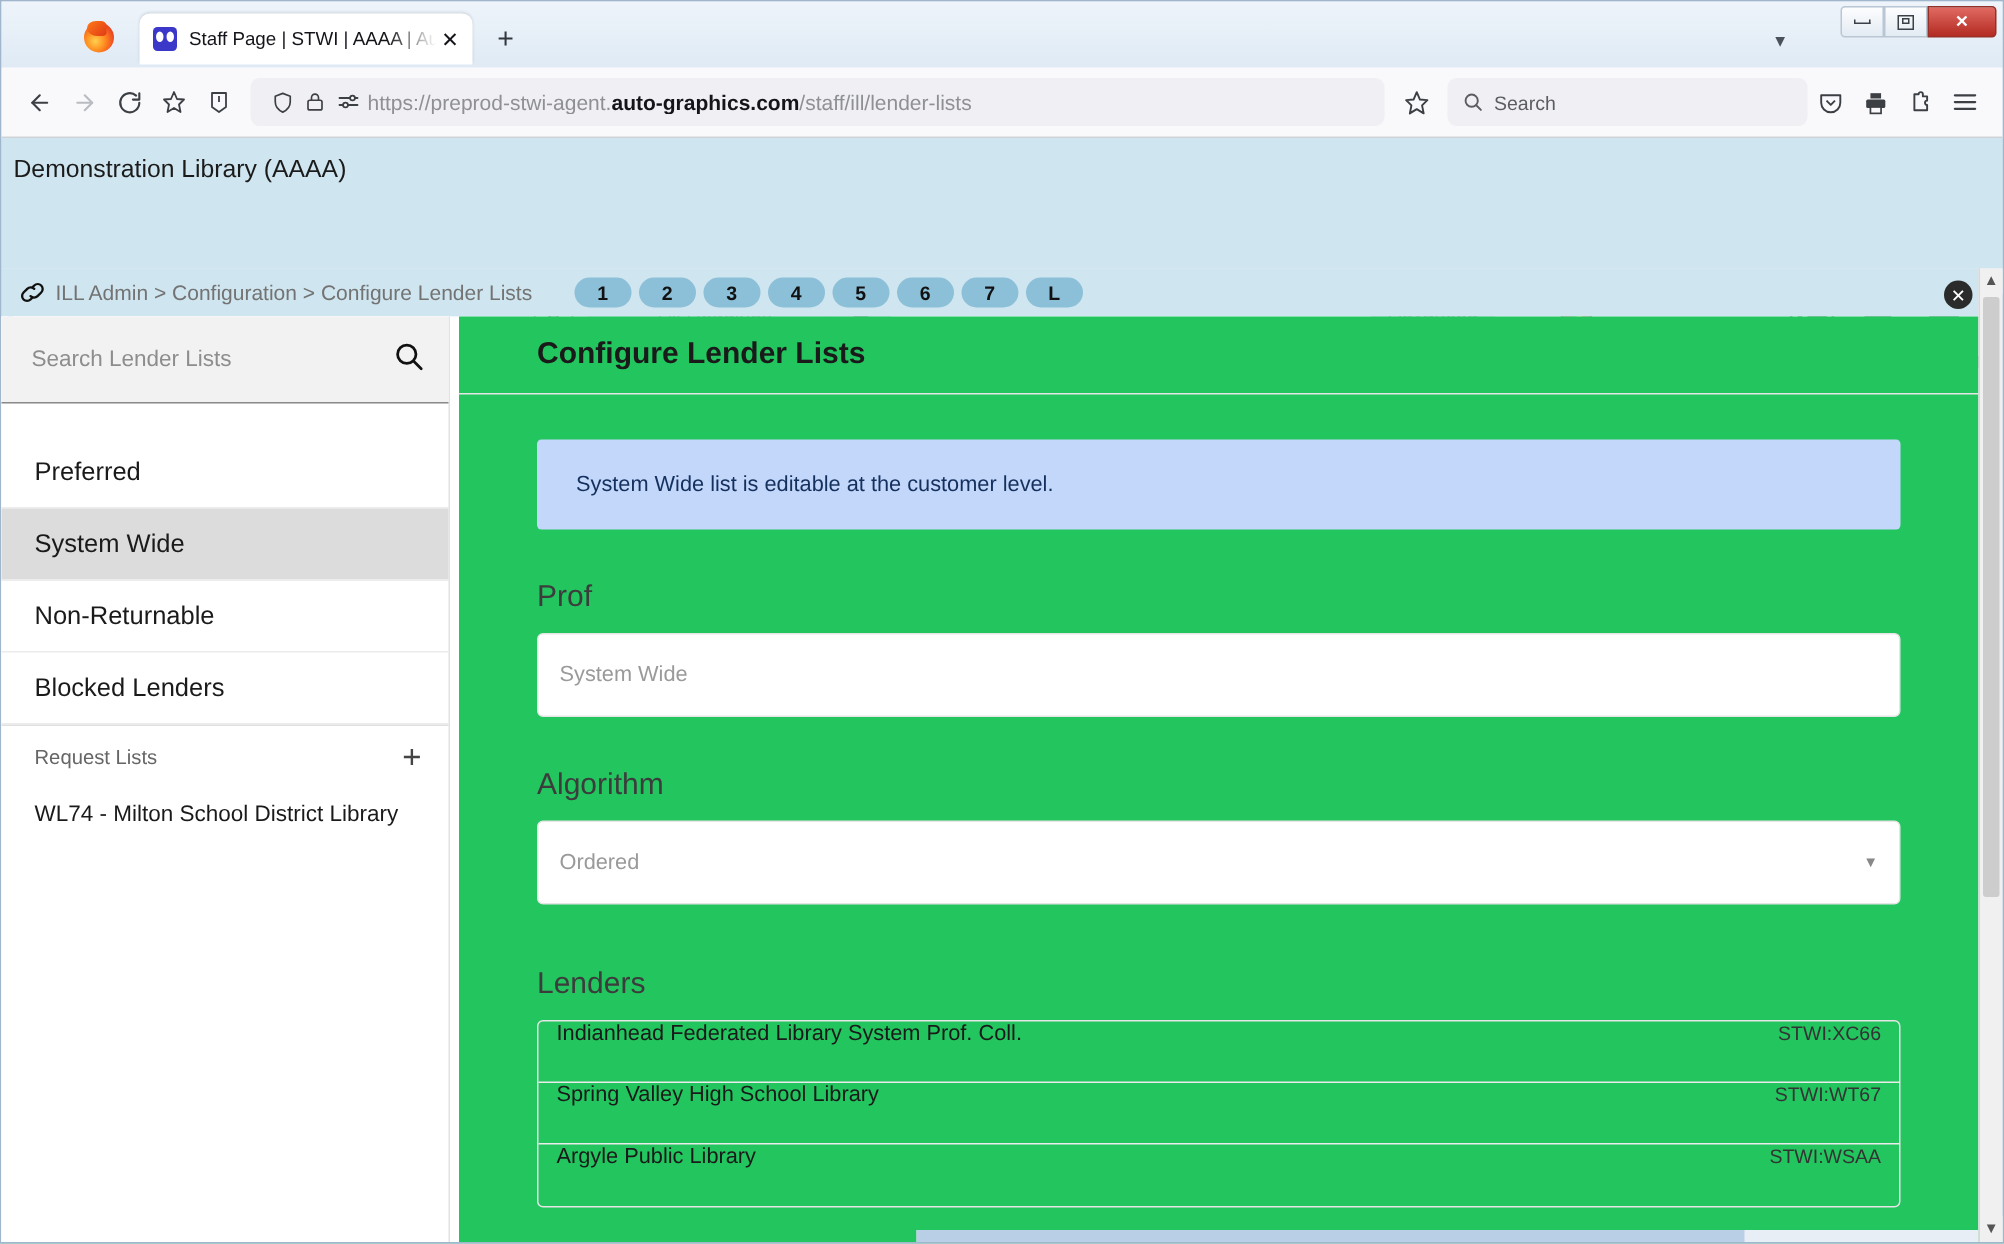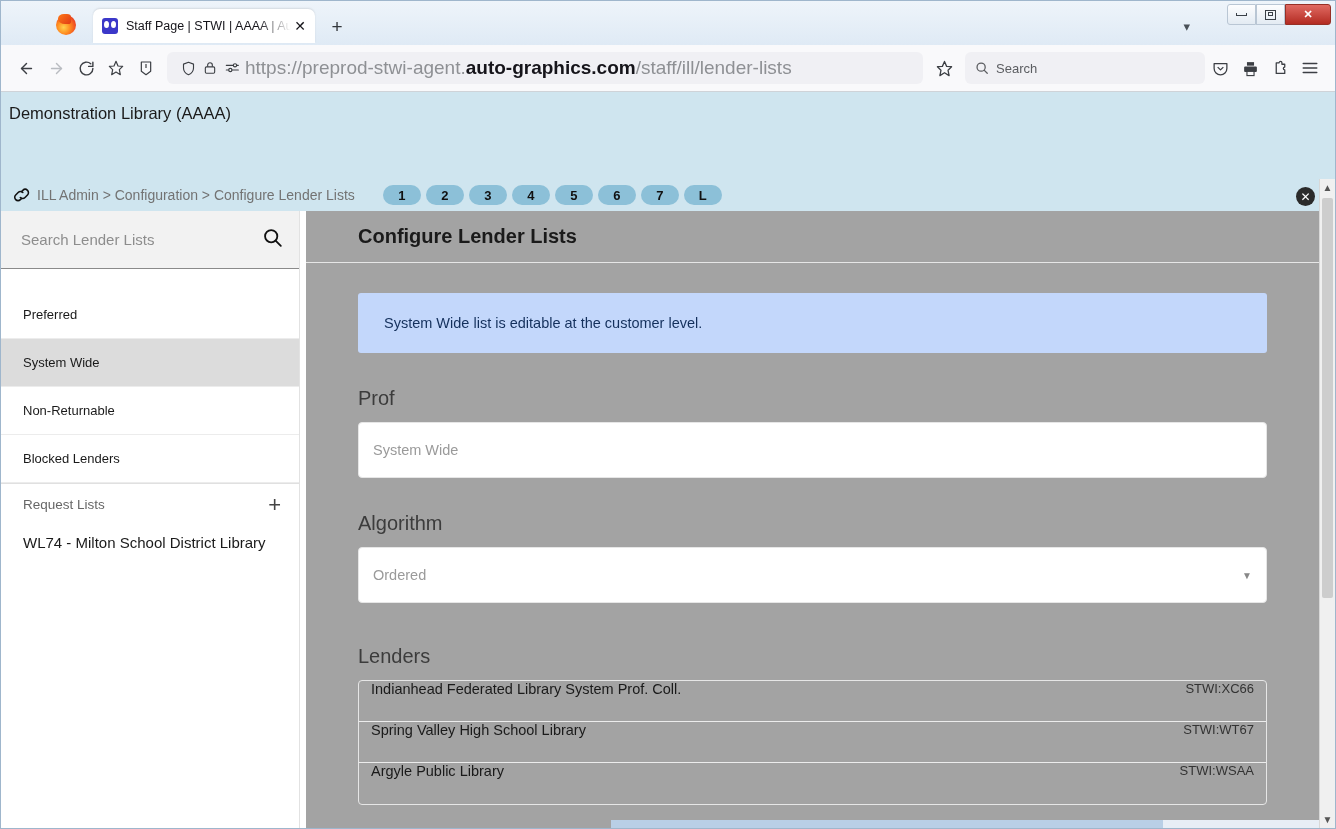--- a/index.html
+++ b/index.html
@@ -97,21 +97,21 @@
     width: 30px; height: 30px; flex: none;
     display: flex; align-items: center; justify-content: center;
     color: #3c3f44;
   }
   .nav-ico.dim { color: #b9bcc1; }
   .urlbar {
     flex: 1; height: 32px; margin: 0 6px; background: #f0f0f4;
     border-radius: 6px; display: flex; align-items: center; padding: 0 10px;
     min-width: 0;
   }
-  .url-text { font-size: 19px; color: #8e9094; white-space: nowrap; overflow: hidden; }
+  .url-text { font-size: 14px; color: #8e9094; white-space: nowrap; overflow: hidden; }
   .url-text b { color: #15141a; font-weight: 700; }
   .searchbar {
     width: 240px; height: 32px; background: #f0f0f4; border-radius: 6px;
     display:flex; align-items:center; padding: 0 10px; margin-left: 6px; flex:none;
   }
   .searchbar span { font-size: 13px; color: #5b5d61; margin-left: 7px; }
 
   
   .app-header {
     position: absolute; top: 91px; left: 0; right: 0; height: 87px;
@@ -208,37 +208,37 @@
     height: 58px; background: #f2f2f2; border-bottom: 1px solid #8a8a8a;
     display: flex; align-items: center; padding: 0 16px 0 20px;
   }
   .search-lists input {
     flex: 1; border: none; outline: none; background: transparent;
     font-size: 15px; color: #1a1a1a; font-family: "Liberation Sans", sans-serif;
   }
   .search-lists input::placeholder { color: #8d8d8d; }
   .list-item {
     height: 48px; display: flex; align-items: center; padding-left: 22px;
-    font-size: 13px; color: #1a1a1a; border-bottom: 1px solid #ececec;
+    font-size: 17px; color: #1a1a1a; border-bottom: 1px solid #ececec;
   }
   .list-item.spacer-top { height: 22px; border: none; }
   .list-item.active { background: #dcdcdc; }
   .custom-hdr {
     height: 42px; display:flex; align-items:center; padding: 0 18px 0 22px;
     border-top: 1px solid #e0e0e0;
     font-size: 13.5px; color: #666;
   }
   .custom-hdr .plus { margin-left:auto; font-size: 22px; color:#444; line-height:1; }
   .custom-item {
     padding: 6px 22px 8px 22px; font-size: 15px; color: #1a1a1a; line-height: 1.55;
   }
 
   .main {
     position: absolute; left: 305px; right: 0; top: 0; bottom: 0;
-    background: #a3a3a3; overflow: hidden;
+    background: #22c55e; overflow: hidden;
   }
   .page-title {
     font-size: 20px; font-weight: bold; color: #1a1a1a;
     padding: 14px 0 14px 52px; border-bottom: 1px solid #e6e6e6;
   }
   .inner { padding: 30px 52px 16px 52px; }
   .alert {
     background: #c3d7fb; color: #14305c; font-size: 14.5px;
     padding: 22px 0 22px 26px; border-radius: 3px;
   }

